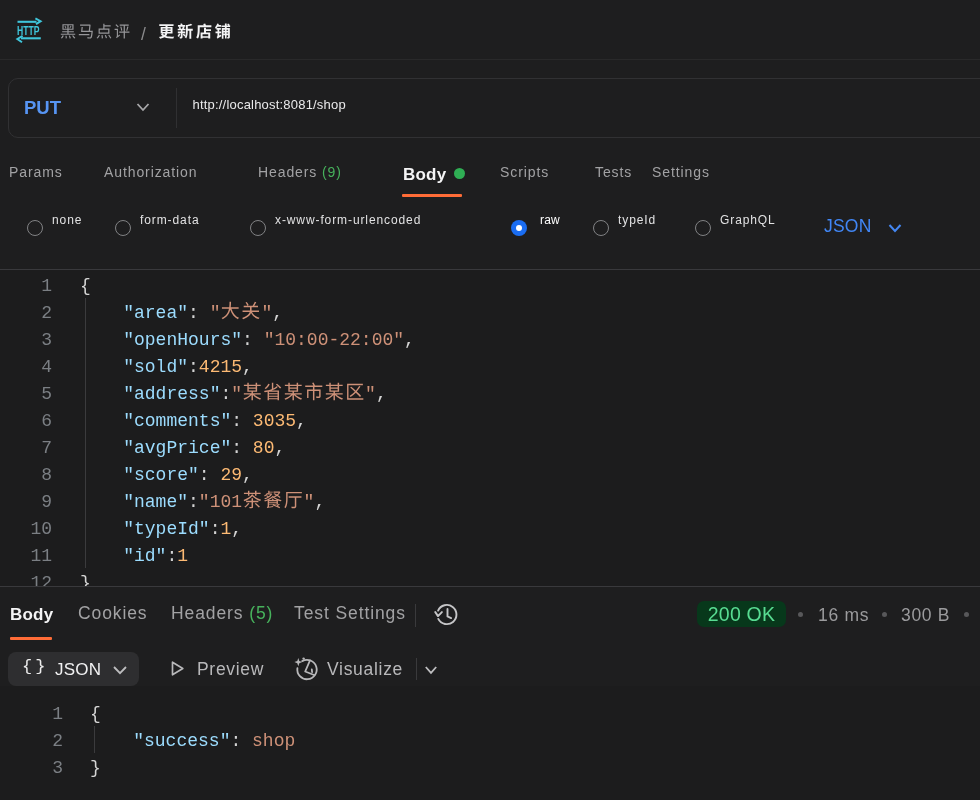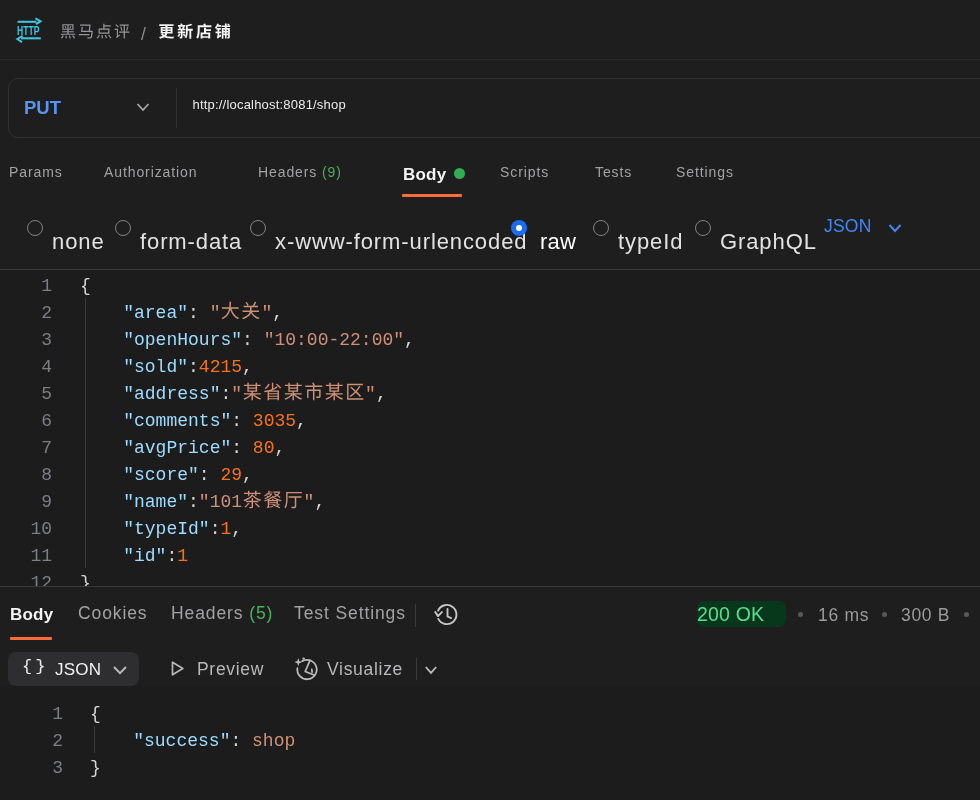--- a/index.html
+++ b/index.html
@@ -18,52 +18,52 @@
 
 
 .tab { position:absolute; top:165px; font-size:14px; color:#a2a2a4; letter-spacing:.9px; line-height:1; }
 .grn { color:#47b25c; }
 #tab-body { color:#f4f4f5; font-weight:bold; letter-spacing:.2px; font-size:17px; top:165.5px; }
 #bodydot { position:absolute; left:454px; top:168px; width:11px; height:11px; border-radius:50%; background:#2fae54; }
 #underline1 { position:absolute; left:402px; top:194px; width:60px; height:3px; background:#ff6c37; border-radius:1px; }
 
 
 .radio { position:absolute; top:220px; width:16px; height:16px; border-radius:50%; border:1.5px solid #818284; }
-.rlabel { position:absolute; top:231px; font-size:22px; color:#e2e2e3; letter-spacing:.9px; line-height:1; }
+.rlabel { position:absolute; top:214px; font-size:12px; color:#e2e2e3; letter-spacing:.9px; line-height:1; }
 #r-raw { border:none; background:#1a6df2; }
 #r-raw::after { content:""; position:absolute; left:5px; top:5px; width:6px; height:6px; border-radius:50%; background:#fff; }
 #l-raw { color:#fff; letter-spacing:.2px; }
 #jsonsel { position:absolute; left:824px; top:218px; font-size:17.5px; color:#4186f4; letter-spacing:.2px; line-height:1; }
 
 
 #div1 { position:absolute; left:0; top:269px; width:980px; height:1px; background:#39393c; }
 #div2 { position:absolute; left:0; top:586px; width:980px; height:1px; background:#39393c; }
 #ed1 { position:absolute; left:0; top:270px; width:980px; height:316px; overflow:hidden; background:#1c1c1d;
   font-family:"Liberation Mono", monospace; font-size:18px; line-height:27px; }
 #ed1 .lines { position:absolute; left:0; top:2.5px; }
 #ed2 { position:absolute; left:0; top:686px; width:980px; height:114px; overflow:hidden; background:#1c1c1d;
   font-family:"Liberation Mono", monospace; font-size:18px; line-height:27px; }
 #ed2 .lines { position:absolute; left:0; top:14.5px; }
 .line { height:27px; white-space:pre; }
 .no { display:inline-block; width:52px; text-align:right; color:#7b7f84; }
 #ed2 .no { width:63px; }
 .code { margin-left:28px; }
 #ed2 .code { margin-left:27px; }
-.k { color:#9cdcfe; } .s { color:#ce9178; } .n { color:#f97316; } .p { color:#d4d4d4; }
+.k { color:#9cdcfe; } .s { color:#ce9178; } .n { color:#fdba74; } .p { color:#d4d4d4; }
 #guide1 { position:absolute; left:85px; top:298px; width:1px; height:270px; background:#3b3b3d; }
 #guide2 { position:absolute; left:94px; top:726px; width:1px; height:27px; background:#3b3b3d; }
 .cjkwrap { display:inline-block; vertical-align:-5px; }
 
 
 .rtab { position:absolute; top:605px; font-size:17.5px; color:#a2a2a4; letter-spacing:.9px; line-height:1; }
 #rtab-body { color:#f4f4f5; font-weight:bold; letter-spacing:.2px; font-size:17px; top:605.5px; }
 #underline2 { position:absolute; left:10px; top:637px; width:42px; height:3px; background:#ff6c37; border-radius:1px; }
 #vsep2 { position:absolute; left:415px; top:604px; width:1px; height:23px; background:#3a3a3c; }
 #okbadge { position:absolute; left:697px; top:601px; width:89px; height:26px; border-radius:7px;
-  background:#07381b; color:#58dc92; font-size:19.5px; line-height:26.5px; letter-spacing:.2px; }
+  background:#07381b; color:#58dc92; font-size:19.5px; text-align:center; line-height:26.5px; letter-spacing:.2px; }
 .meta { position:absolute; top:607px; font-size:17.5px; color:#9b9b9d; letter-spacing:.7px; line-height:1; }
 .mdot { position:absolute; top:612px; width:5px; height:5px; border-radius:50%; background:#58585a; }
 
 
 #jsonbtn { position:absolute; left:8px; top:652px; width:131px; height:34px; background:#2e2e30; border-radius:8px; }
 #jsonbtn .braces { position:absolute; left:14px; top:5px; font-family:"Liberation Mono",monospace; font-size:17px; color:#ececec; letter-spacing:3px; }
 #jsonbtn .jtxt { position:absolute; left:47px; top:9px; font-size:17px; color:#f1f1f2; letter-spacing:.2px; line-height:1; }
 .tool { position:absolute; top:661px; font-size:17.5px; color:#b8b8ba; letter-spacing:.7px; line-height:1; }
 </style></head>
 <body>
@@ -96,21 +96,21 @@
 <div id="vsep1" style="left:176px; top:88px; position:absolute;"></div>
 <div id="url">http://localhost:8081/shop</div>
 
 <div class="tab" style="left:9px">Params</div>
 <div class="tab" style="left:104px">Authorization</div>
 <div class="tab" style="left:258px">Headers <span class="grn">(9)</span></div>
 <div class="tab" id="tab-body" style="left:403px">Body</div>
 <div id="bodydot"></div>
 <div class="tab" style="left:500px">Scripts</div>
 <div class="tab" style="left:595px">Tests</div>
-<div class="tab" style="left:676px">Settings</div>
+<div class="tab" style="left:652px">Settings</div>
 <div id="underline1"></div>
 
 <div class="radio" style="left:27px"></div>
 <div class="rlabel" style="left:52px">none</div>
 <div class="radio" style="left:115px"></div>
 <div class="rlabel" style="left:140px">form-data</div>
 <div class="radio" style="left:250px"></div>
 <div class="rlabel" style="left:275px">x-www-form-urlencoded</div>
 <div class="radio" id="r-raw" style="left:511px"></div>
 <div class="rlabel" id="l-raw" style="left:540px">raw</div>

